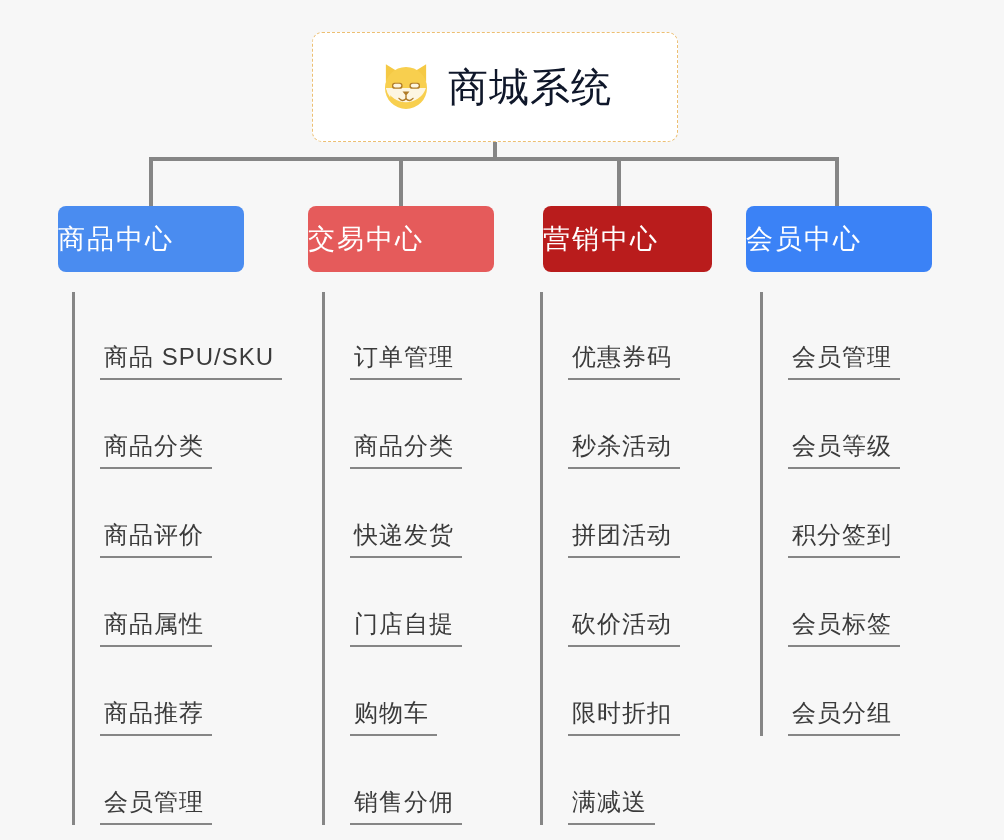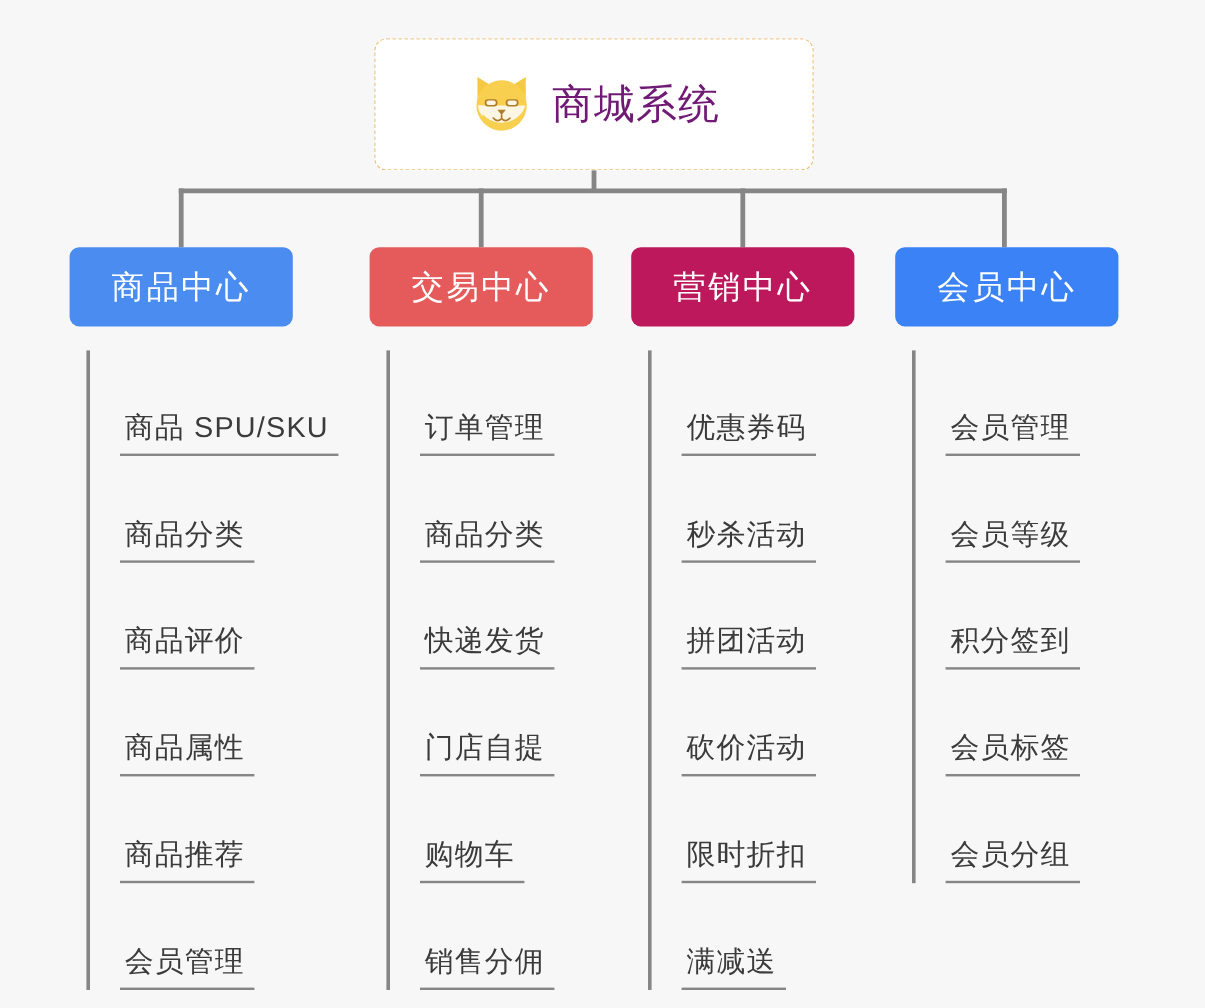--- a/index.html
+++ b/index.html
@@ -38,23 +38,23 @@
     justify-content: center;
     gap: 14px;
   }
   .root-icon {
     width: 56px;
     height: 56px;
     flex: 0 0 auto;
     display: block;
   }
   .root-title {
-    font-size: 34px;
+    font-size: 40px;
     line-height: 1;
-    color: #701a75;
+    color: #0f172a;
     letter-spacing: 1px;
     white-space: nowrap;
   }
 
   
   .connector-layer {
     position: absolute;
     left: 0;
     top: 0;
     width: 1004px;
@@ -65,21 +65,20 @@
   
   .branch {
     position: absolute;
     top: 206px;
   }
   .branch-header {
     height: 66px;
     border-radius: 8px;
     display: flex;
     align-items: center;
-    justify-content: center;
     color: #ffffff;
     font-size: 27px;
     letter-spacing: 2px;
     box-sizing: border-box;
   }
   .branch-children {
     position: relative;
     margin-top: 0;
     padding-top: 19px;
   }
@@ -111,21 +110,21 @@
   }
 
   
   #branch-0 { left: 58px;  width: 186px; }
   #branch-1 { left: 308px; width: 186px; }
   #branch-2 { left: 526px; width: 186px; }
   #branch-3 { left: 746px; width: 186px; }
 
   #branch-0 .branch-header { background: #4a8cf0; }
   #branch-1 .branch-header { background: #e55b5b; }
-  #branch-2 .branch-header { background: #be185d; }
+  #branch-2 .branch-header { background: #b91c1c; margin-left: 17px; }
   #branch-3 .branch-header { background: #3b82f6; }
 </style>
 </head>
 <body>
 
 <div id="mindmap">
 
   <div class="root-node">
     <svg class="root-icon" viewBox="0 0 64 64" aria-hidden="true">
 

